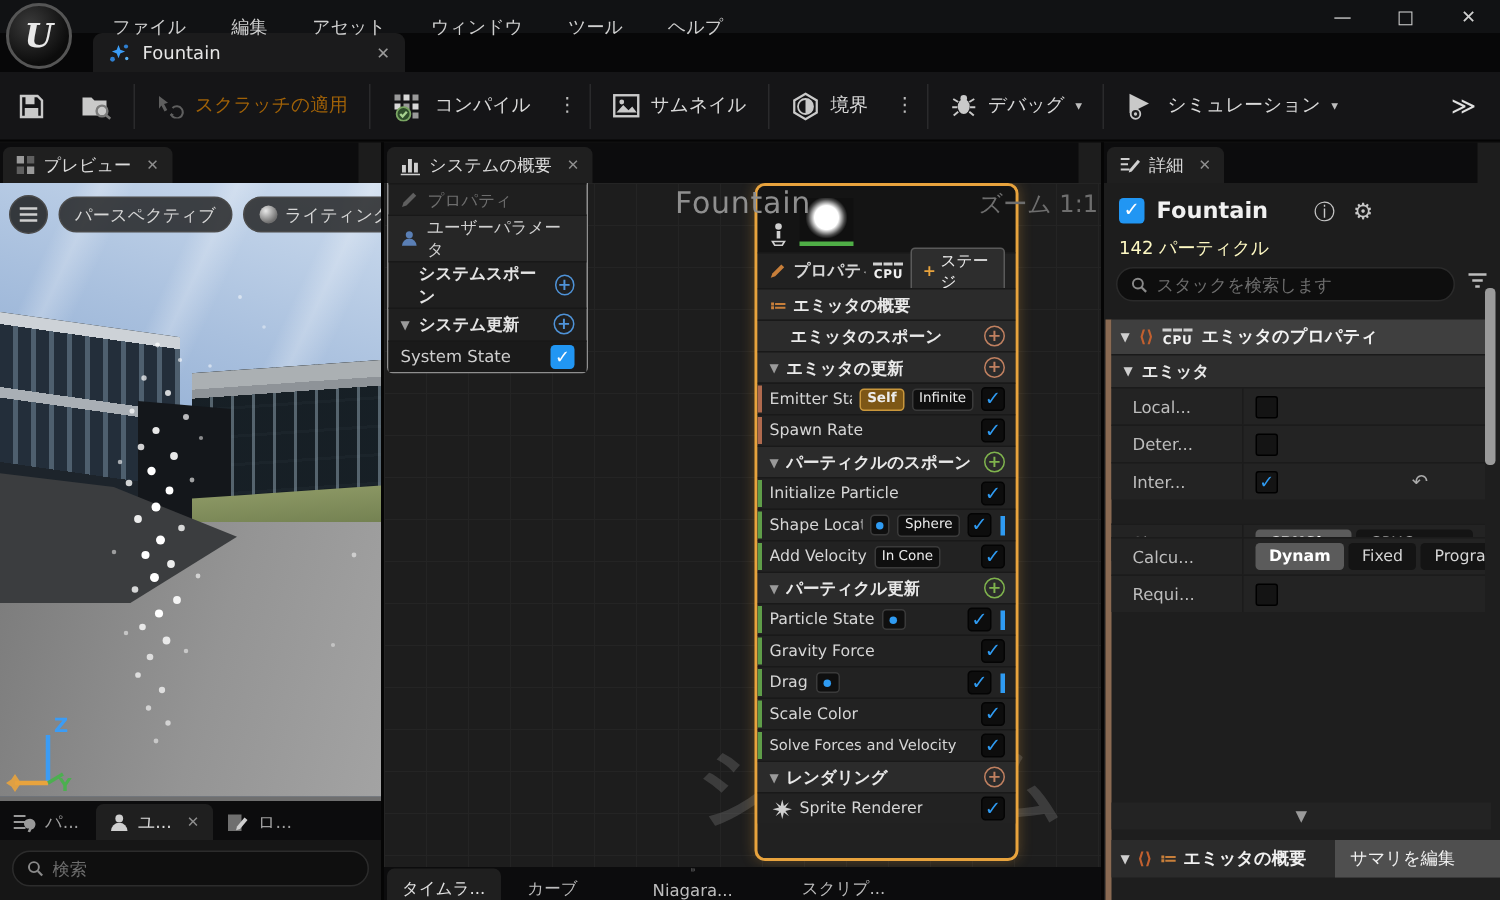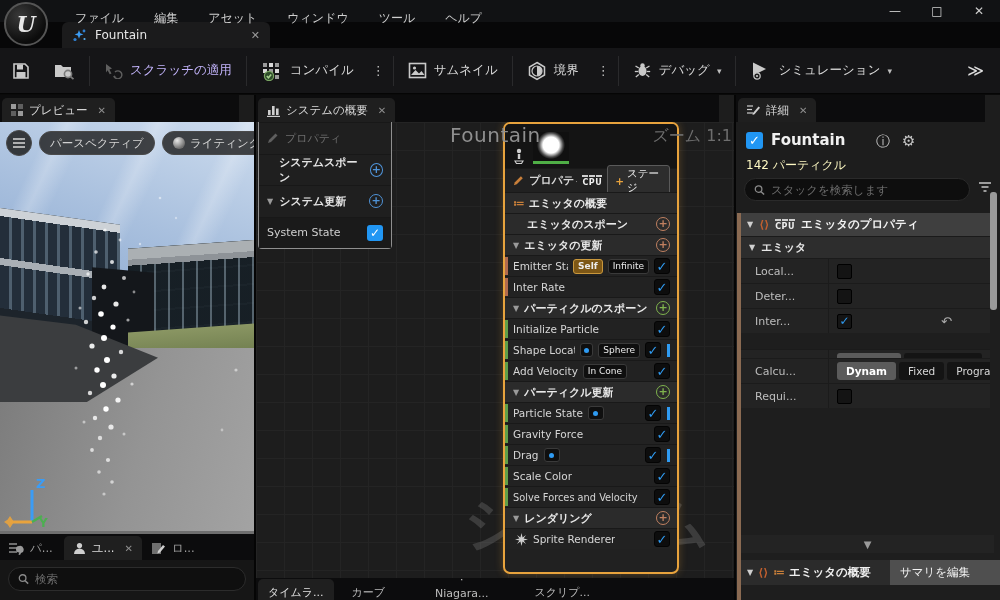--- a/index.html
+++ b/index.html
@@ -24,21 +24,21 @@
   #asset-tab { position:absolute; left:62px; top:0; width:208px; height:26px; background:#1b1b1c;
     border-radius:6px 6px 0 0; display:flex; align-items:center; padding:0 10px; gap:8px; }
   #asset-tab .t-label { font-size:12px; color:#e6e6e6; }
   #asset-tab .t-close { margin-left:auto; font-size:11px; color:#9a9a9a; }
 
   
   #toolbar { position:absolute; left:0; top:48px; width:1000px; height:46px; background:#151517;
     display:flex; align-items:center; z-index:10; border-bottom:1px solid #050505; }
   .tb-btn { display:flex; align-items:center; gap:7px; padding:0 12px; height:100%; font-size:12.5px; color:#d9d9d9; }
   .tb-sep { width:1px; height:30px; background:#2a2a2c; margin:0 2px; }
-  .tb-dim { color:#c4b5fd; }
+  .tb-dim { color:#a16207; }
   .tb-dots { color:#bdbdbd; font-size:13px; padding:0 6px; }
   .tb-caret { font-size:9px; color:#bdbdbd; }
   .icon-svg { display:block; }
   #tb-overflow { margin-left:auto; padding:0 16px; font-size:16px; color:#e0e0e0; }
 
   
   .panel { position:absolute; background:#1c1c1c; }
   .ptabs { position:absolute; left:0; top:0; right:15px; height:27px; background:#0c0c0d; display:flex; align-items:flex-end; }
   .ptab { height:24px; background:#1f1f1f; border-radius:5px 5px 0 0; display:flex; align-items:center;
     gap:6px; padding:0 9px; font-size:11.5px; color:#dcdcdc; margin-left:2px; }
@@ -479,20 +479,27 @@
   <div id="graph">
     <div id="graph-watermark">システム</div>
 
     <div id="snode">
       <div class="srow dim">
         <svg width="12" height="12" viewBox="0 0 12 12">
           <path d="M1 11 l1 -3 6.5 -6.5 2 2 -6.5 6.5 z" fill="#5f5f5f"></path>
         </svg>
         <span class="lbl">プロパティ</span>
       </div>
+      <div class="srow" style="background:#262626;">
+        <svg width="12" height="12" viewBox="0 0 12 12">
+          <circle cx="6" cy="3.4" r="2.4" fill="#5a7fb5"></circle>
+            <path d="M1 11 a5 5 0 0 1 10 0 z" fill="#5a7fb5"></path>
+        </svg>
+        <span class="lbl">ユーザーパラメータ</span>
+      </div>
       <div class="srow b" style="padding-left:20px;">
         <span class="lbl">システムスポーン</span>
         <span class="plus-blue">+</span>
       </div>
       <div class="srow b">
         <span class="arrow">▼</span>
         <span class="lbl">システム更新</span>
         <span class="plus-blue">+</span>
       </div>
       <div class="srow" style="background:#1a1a1a; color:#cfcfcf;">
@@ -537,21 +544,21 @@
       </div>
       <div class="erow">
         <i class="strip salmon"></i>
         <span class="lbl">Emitter State</span>
         <span class="ebadge self">Self</span>
         <span class="ebadge">Infinite</span>
         <span class="echk">✓</span>
       </div>
       <div class="erow">
         <i class="strip salmon"></i>
-        <span class="lbl">Inter Rate</span>
+        <span class="lbl">Spawn Rate</span>
         <span class="echk">✓</span>
       </div>
       <div class="erow sec">
         <span class="earrow">▼</span>
         <span class="lbl">パーティクルのスポーン</span>
         <span class="plus-c green">+</span>
       </div>
       <div class="erow">
         <i class="strip green"></i>
         <span class="lbl">Initialize Particle</span>

